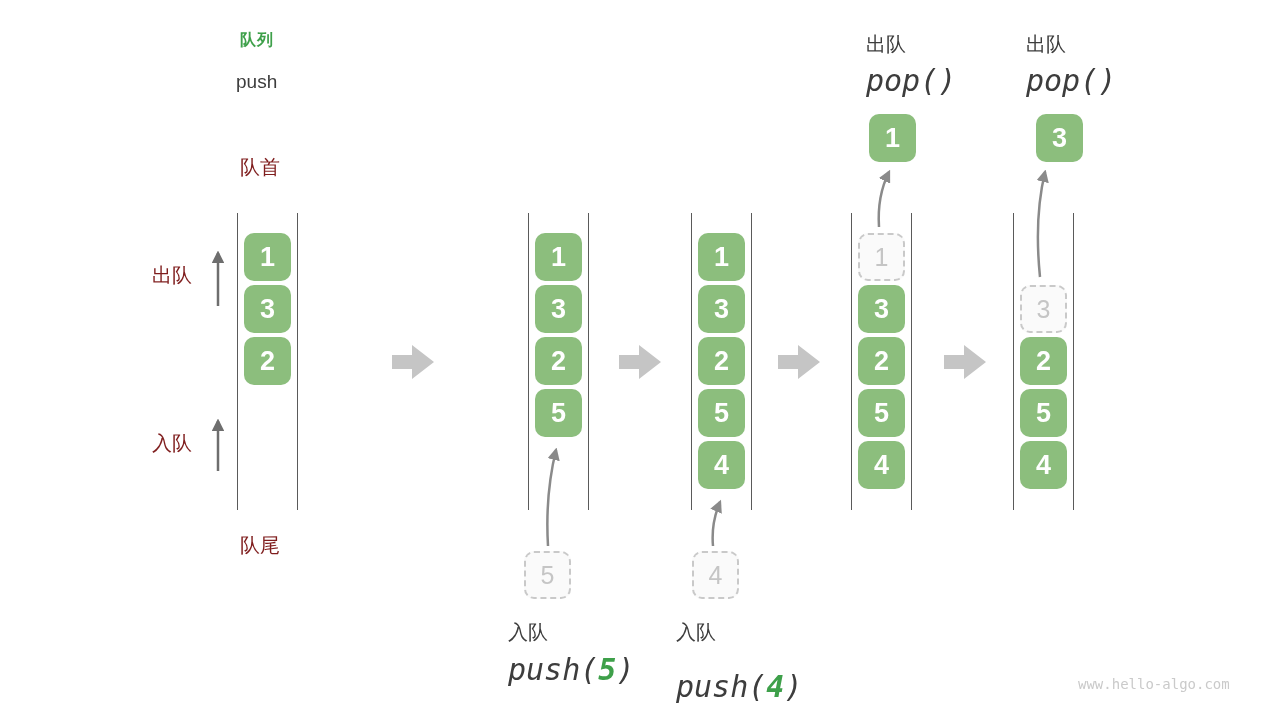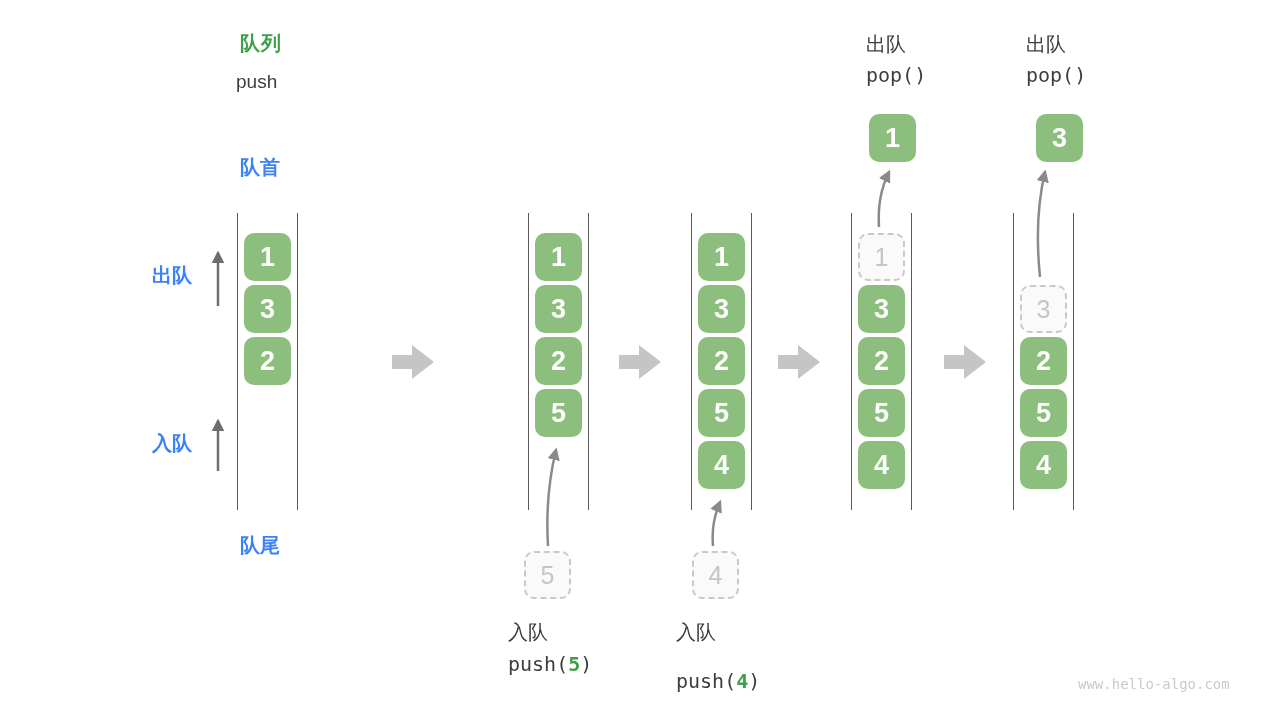--- a/index.html
+++ b/index.html
@@ -27,32 +27,32 @@
     font-weight:bold; font-size:27px;
   }
   .box-solid { background:var(--box-green,#8CBE7D); color:var(--box-text,#fff); }
   .box-dashed {
     background:var(--ghost-bg,#fafafa);
     border:2px dashed var(--ghost-border,#c9c9c9);
     color:var(--ghost-text,#c5c5c5);
     font-weight:400; font-size:25px;
   }
   .zh-label {
-    font-size:20px; font-weight:700; color:#3b82f6;
+    font-size:20px; font-weight:400; color:#7f1d1d;
     white-space:nowrap; line-height:1.1;
   }
   .header-zh, .op-zh { font-weight:500; color:var(--dark-text,#3d3d3d); }
   .code {
     font-family:"DejaVu Sans Mono","Liberation Mono",monospace;
-    font-size:20px; color:var(--dark-text,#3d3d3d); white-space:nowrap; line-height:1.1;
+    font-size:30px; color:var(--dark-text,#3d3d3d); white-space:nowrap; line-height:1.1;font-style:italic;
   }
   .arg-green { color:var(--accent-green,#3EA04A); font-weight:bold; }
   .title-zh {
     position:absolute; left:240px; top:30px;
-    font-size:20px; font-weight:bold; color:var(--accent-green,#3EA04A);
+    font-size:16px; font-weight:bold; color:var(--accent-green,#3EA04A);
     letter-spacing:1px;
   }
   .title-en { position:absolute; left:236px; top:71px; font-size:19px; color:var(--dark-text,#3d3d3d); }
   .front-label { position:absolute; left:240px; top:156px; }
   .rear-label  { position:absolute; left:240px; top:534px; }
   .watermark {
     position:absolute; left:1078px; top:676px;
     font-family:"DejaVu Sans Mono","Liberation Mono",monospace;
     font-size:14px; color:var(--watermark,#cacaca);
   }

